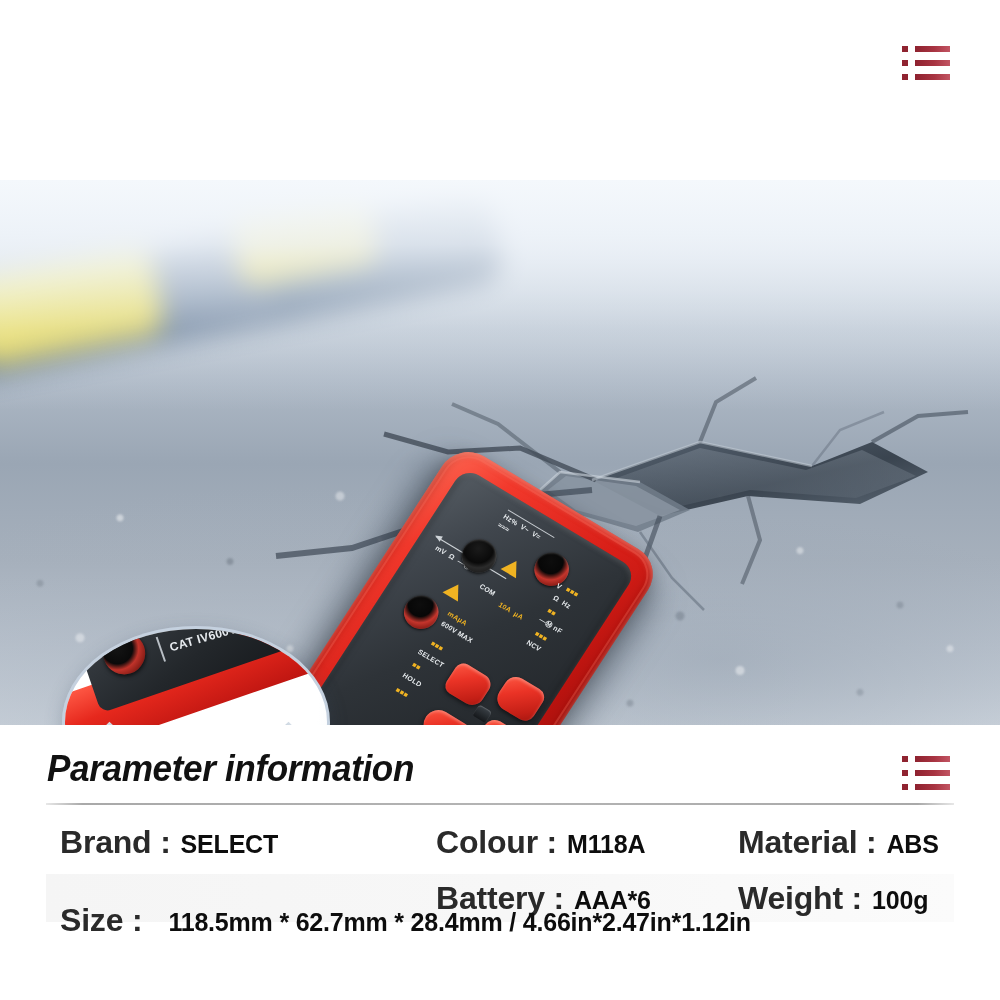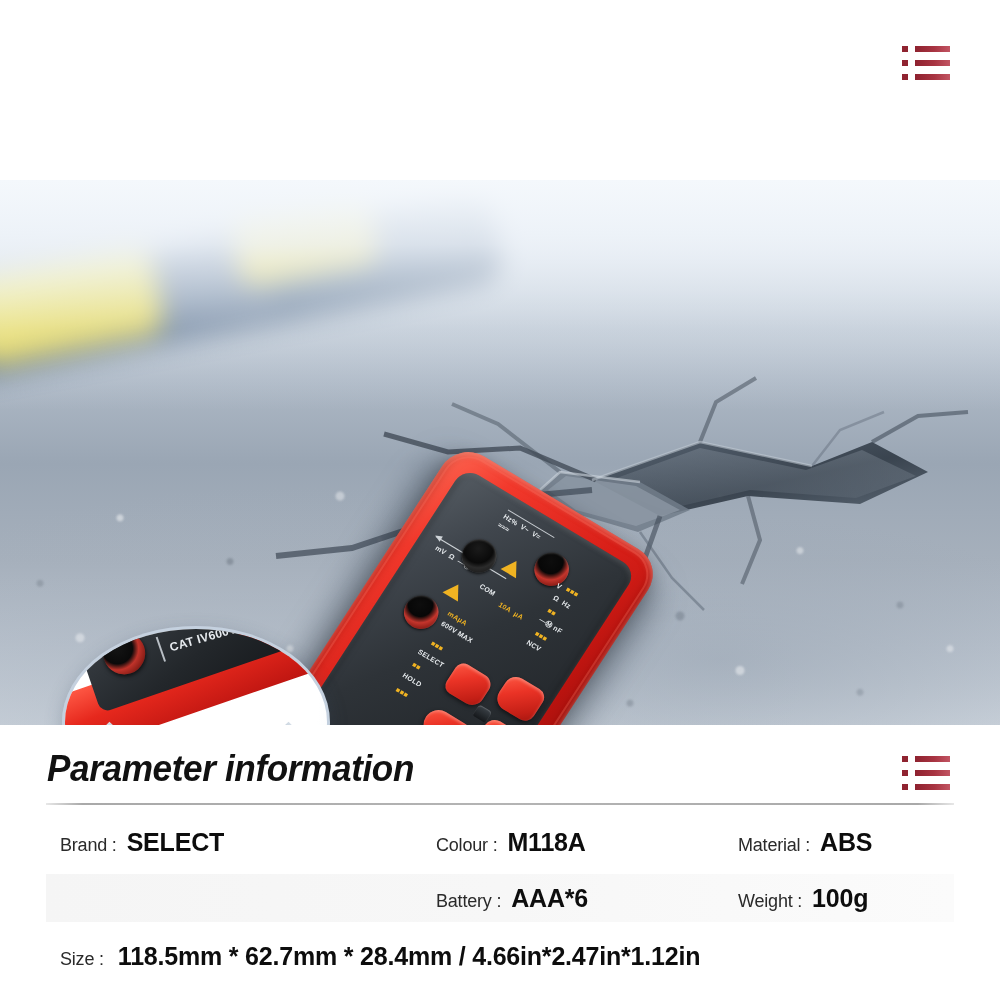--- a/index.html
+++ b/index.html
@@ -459,46 +459,46 @@
     height: 48px;
     display: flex;
     align-items: center;
     z-index: 6;
   }
   .row.r1 { top: 818px; }
   .row.r2 {
     top: 874px;
     background: linear-gradient(90deg,#f5f5f5 0%, #f7f7f7 50%, #fbfbfb 100%);
   }
-  .row.r3 { top: 932px; }
+  .row.r3 { top: 896px; }
 
   .cell {
     display: flex;
     align-items: baseline;
     white-space: nowrap;
   }
   .cell .k {
-    font-size: 18px;
+    font-size: 32px;
     color: #2a2a2a;
-    font-weight: 400;
+    font-weight: 700;
     letter-spacing: -0.2px;
   }
   .cell .v {
     font-size: 25px;
     color: #0d0d0d;
     font-weight: 700;
     margin-left: 10px;
     letter-spacing: -0.2px;
   }
 
   .c-a { position: absolute; left: 14px; }
   .c-b { position: absolute; left: 390px; }
   .c-c { position: absolute; left: 692px; }
   .c-wide { position: absolute; left: 14px; }
-  .c-wide .v { margin-left: 14px; }
+  .c-wide .v { margin-left: 26px; }
 </style>
 </head>
 <body>
 
 <div class="page">
 
   <div class="photo">
     <div class="ground"></div>
     <div class="speckle"></div>
 

